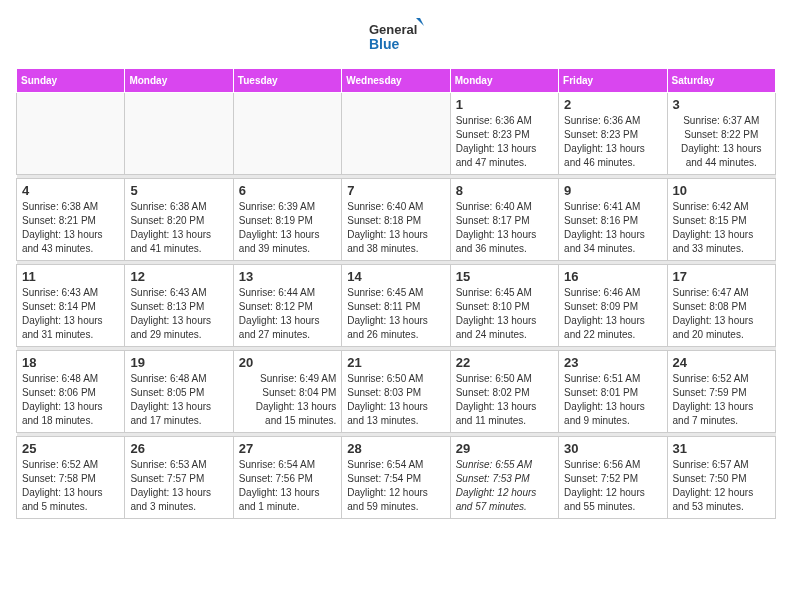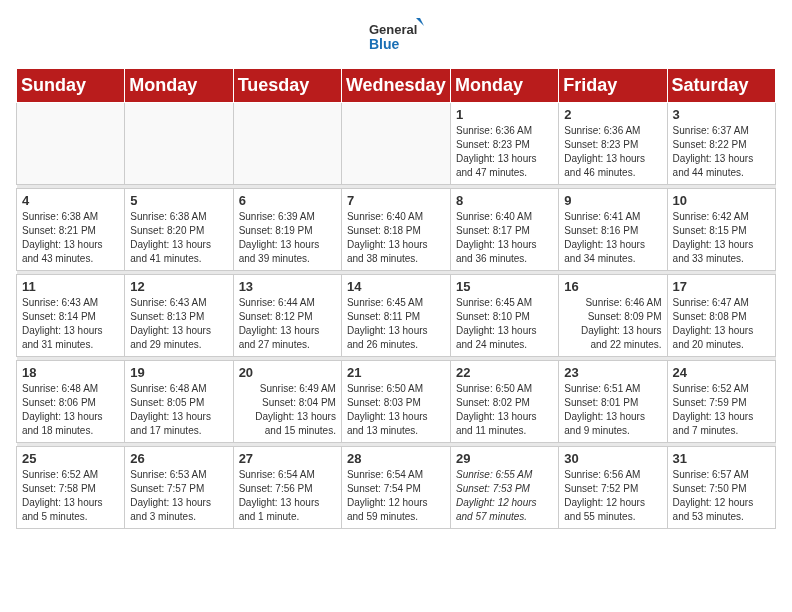--- a/index.html
+++ b/index.html
@@ -31,23 +31,23 @@
     }
     .subtitle {
       font-size: 15px;
       color: #555;
     }
     .calendar {
       width: 100%;
       border-collapse: collapse;
     }
     .calendar th {
-      background: #b91c1c;
+      background: #d946ef;
       color: #fff;
-      font-size: 18px;
+      font-size: 10px;
       font-weight: bold;
       padding: 6px 4px;
       text-align: left;
       border: 1px solid #fff;
     }
     .calendar td {
       vertical-align: top;
       border: 1px solid #ccc;
       padding: 4px 5px;
       font-size: 10.5px;
@@ -115,21 +115,21 @@
         </td>
         <td>
           <span class="day-number">2</span>
           <div class="day-info" style="white-space: pre-line;">Sunrise: 6:36 AM
 Sunset: 8:23 PM
 Daylight: 13 hours
 and 46 minutes.</div>
         </td>
         <td>
           <span class="day-number">3</span>
-          <div class="day-info" style="white-space: pre-line;">Sunrise: 6:37 AM
+          <div class="day-info" style="white-space: pre-line; text-align: center;">Sunrise: 6:37 AM
 Sunset: 8:22 PM
 Daylight: 13 hours
 and 44 minutes.</div>
         </td>
       </tr>
       <tr>
         <td colspan="7" style="height: 4px; background: rgb(232, 232, 232); padding: 0px; border: none;"></td>
       </tr>
       <tr>
         <td>
@@ -216,21 +216,21 @@
         </td>
         <td>
           <span class="day-number">15</span>
           <div class="day-info" style="white-space: pre-line;">Sunrise: 6:45 AM
 Sunset: 8:10 PM
 Daylight: 13 hours
 and 24 minutes.</div>
         </td>
         <td>
           <span class="day-number">16</span>
-          <div class="day-info" style="white-space: pre-line; text-align: right;">Sunrise: 6:46 AM
+          <div class="day-info" style="white-space: pre-line;">Sunrise: 6:46 AM
 Sunset: 8:09 PM
 Daylight: 13 hours
 and 22 minutes.</div>
         </td>
         <td>
           <span class="day-number">17</span>
           <div class="day-info" style="white-space: pre-line;">Sunrise: 6:47 AM
 Sunset: 8:08 PM
 Daylight: 13 hours
 and 20 minutes.</div>

